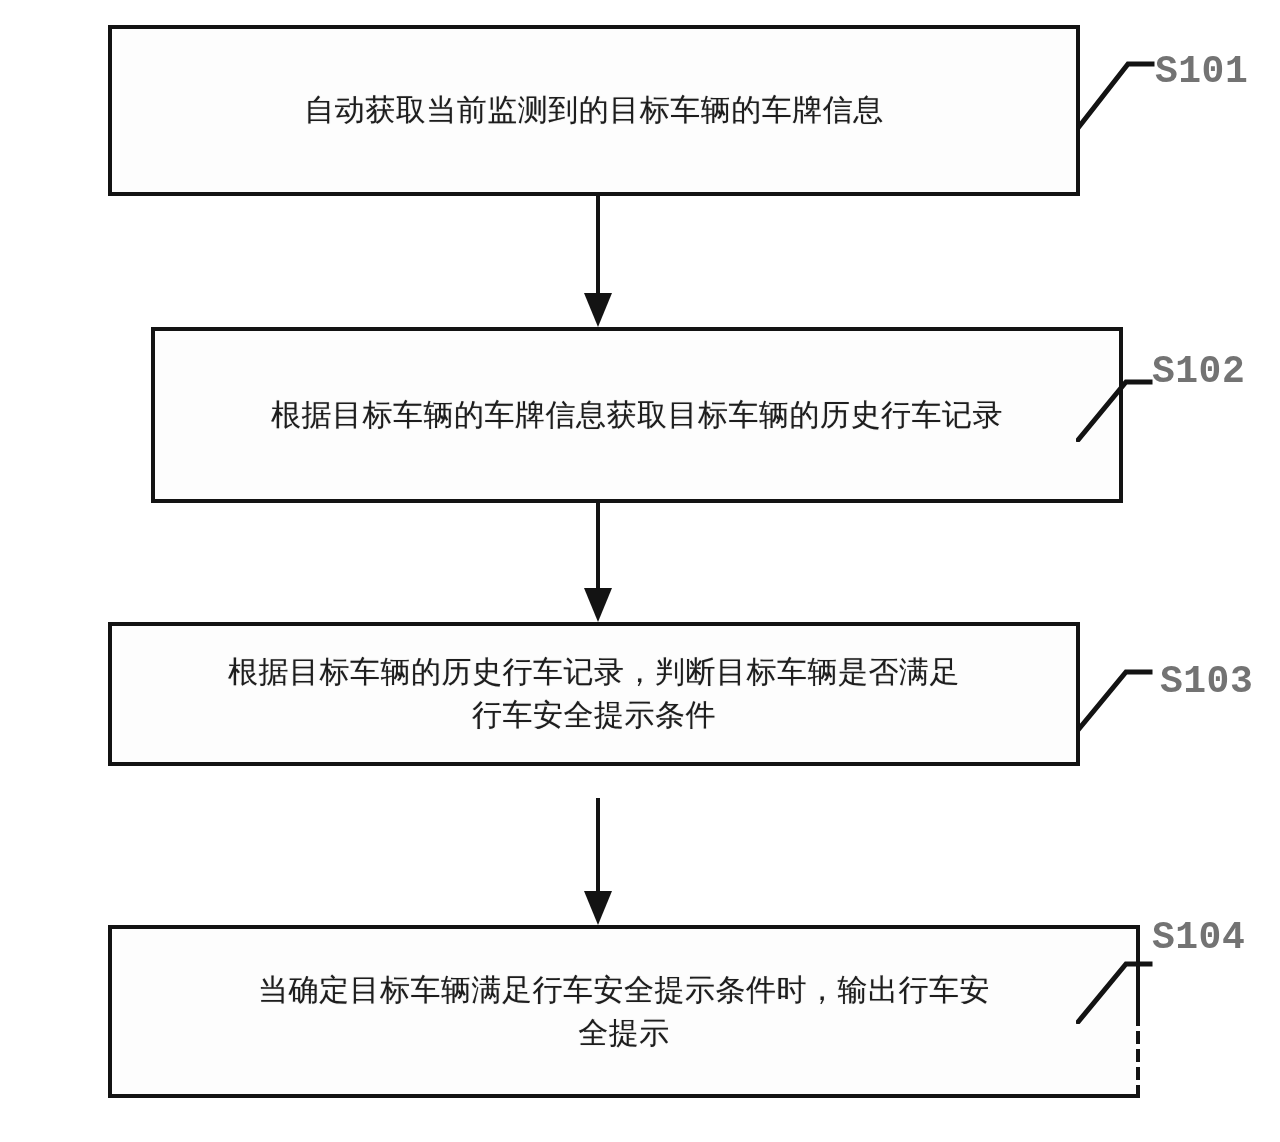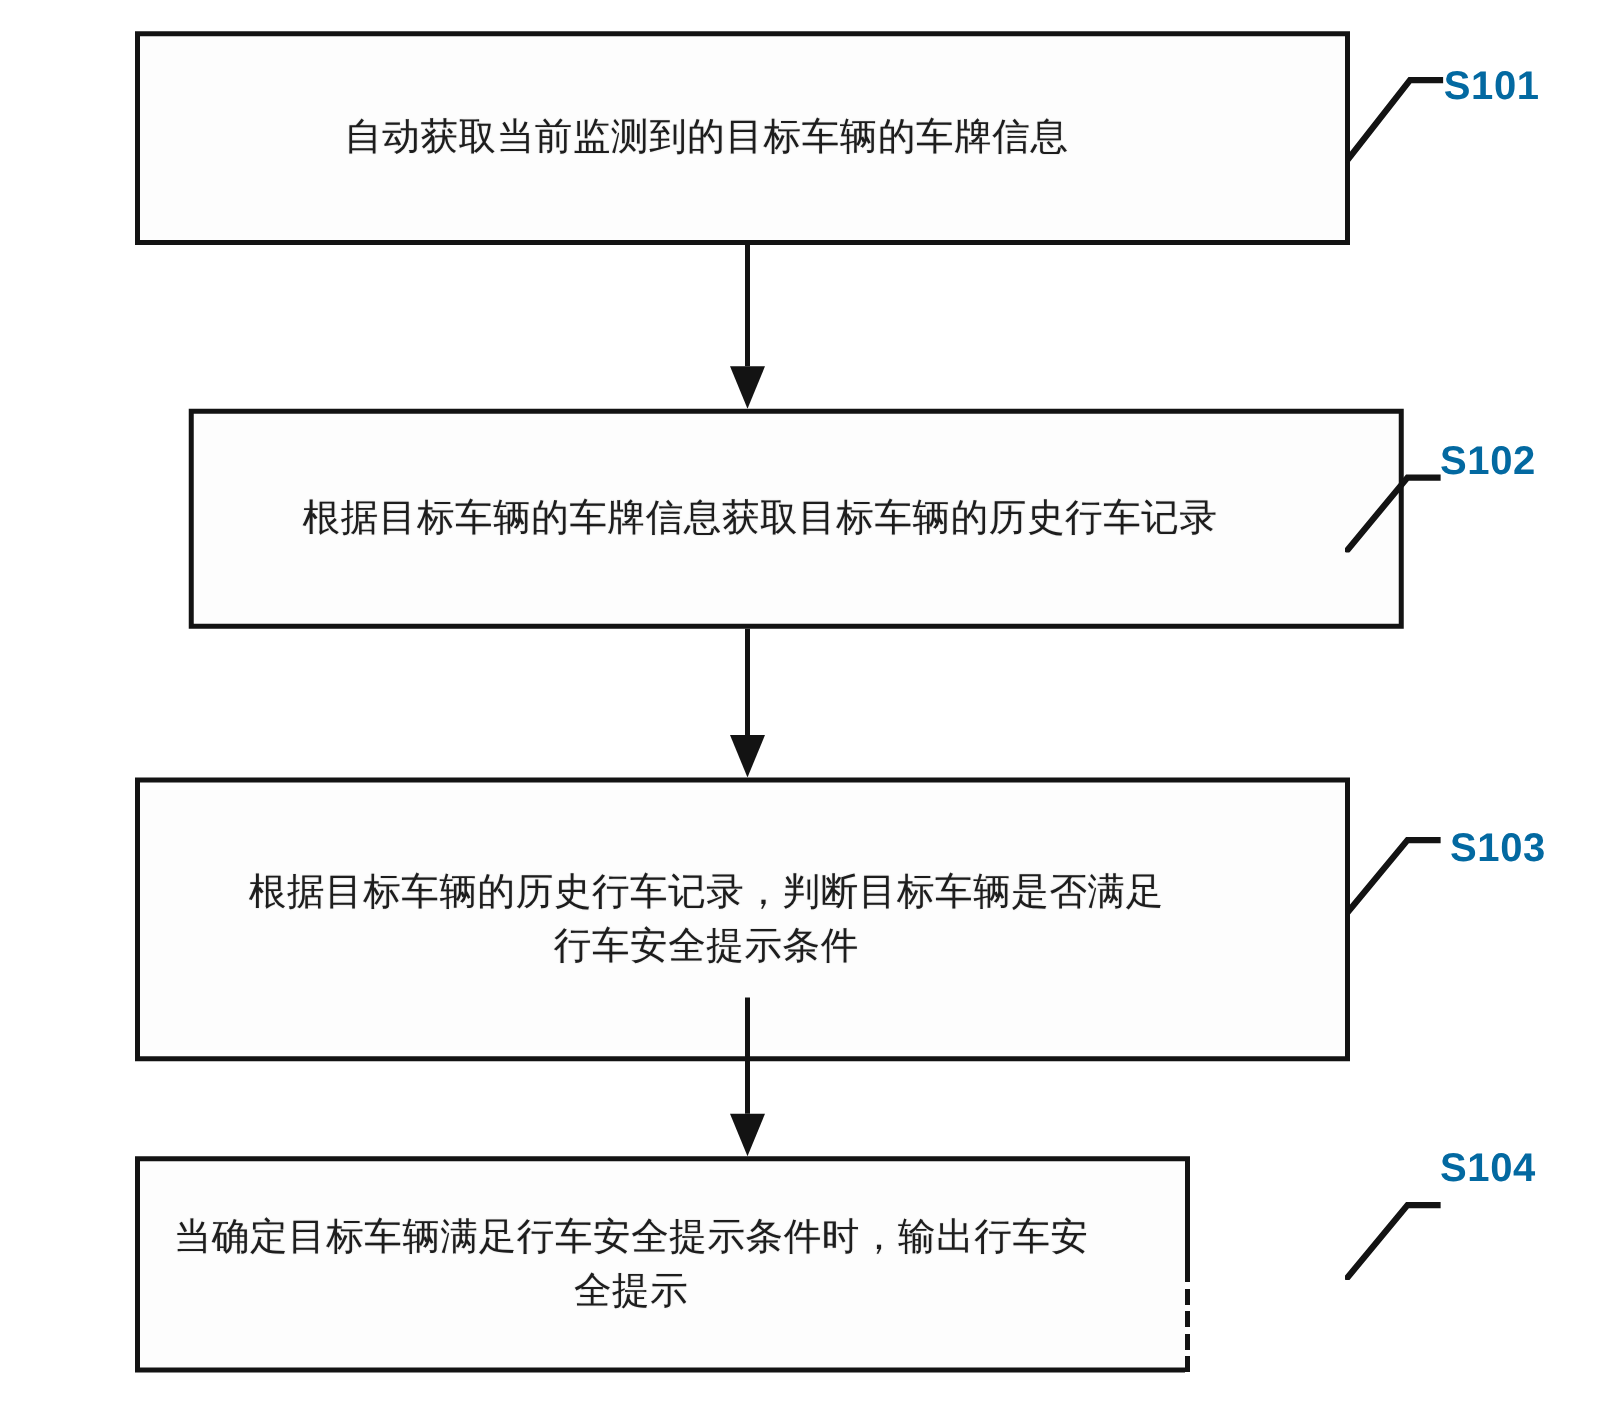--- a/index.html
+++ b/index.html
@@ -25,38 +25,39 @@
   }
 
   
   .node {
     position: absolute;
     box-sizing: border-box;
     border: 4px solid #131313;
     background: #fdfdfd;
     display: flex;
     align-items: center;
+    justify-content: center;
     text-align: center;
   }
   .node .node-text {
     display: block;
     width: 94%;
     font-family: "DejaVu Serif", "Liberation Serif", serif;
     font-size: 30px;
     line-height: 1.42;
     color: #1d1d1d;
     letter-spacing: 0.5px;
     white-space: pre-line;
     text-shadow: 0 0 1px rgba(80,80,80,0.45);
   }
 
   #node-s101 { left: 108px; top: 25px;  width: 972px; height: 171px; }
   #node-s102 { left: 108px; top: 327px; width: 972px; height: 176px; margin-left: 43px; }
-  #node-s103 { left: 108px; top: 622px; width: 972px; height: 227px; }
-  #node-s104 { left: 108px; top: 925px; width: 844px; height: 173px; }
+  #node-s103 { left: 108px; top: 622px; width: 972px; height: 144px; }
+  #node-s104 { left: 108px; top: 925px; width: 1032px; height: 173px; }
 
   
   #node-s104 .broken-edge {
     position: absolute;
     right: -4px;
     top: 84px;
     width: 4px;
     height: 89px;
     background: repeating-linear-gradient(
       to bottom,
@@ -91,24 +92,24 @@
   #conn-1 { top: 196px; height: 131px; }
   #conn-1 .shaft { height: 97px; }
   #conn-2 { top: 503px; height: 119px; }
   #conn-2 .shaft { height: 85px; }
   #conn-3 { top: 798px; height: 127px; }
   #conn-3 .shaft { height: 93px; }
 
   
   .step-label {
     position: absolute;
-    font-family: Liberation Sans, sans-serif;
-    font-size: 32px;
+    font-family: Liberation Mono, monospace;
+    font-size: 38px;
     font-weight: bold;
-    color: #0369a1;
+    color: #737373;
     letter-spacing: 0.5px;
     white-space: nowrap;
   }
   #label-s101 { left: 1155px; top: 50px; }
   #label-s102 { left: 1152px; top: 350px; }
   #label-s103 { left: 1160px; top: 660px; }
   #label-s104 { left: 1152px; top: 916px; }
 
   .leader { position: absolute; }
   #leader-s101 { left: 1076px; top: 40px;  width: 80px; height: 90px; }

